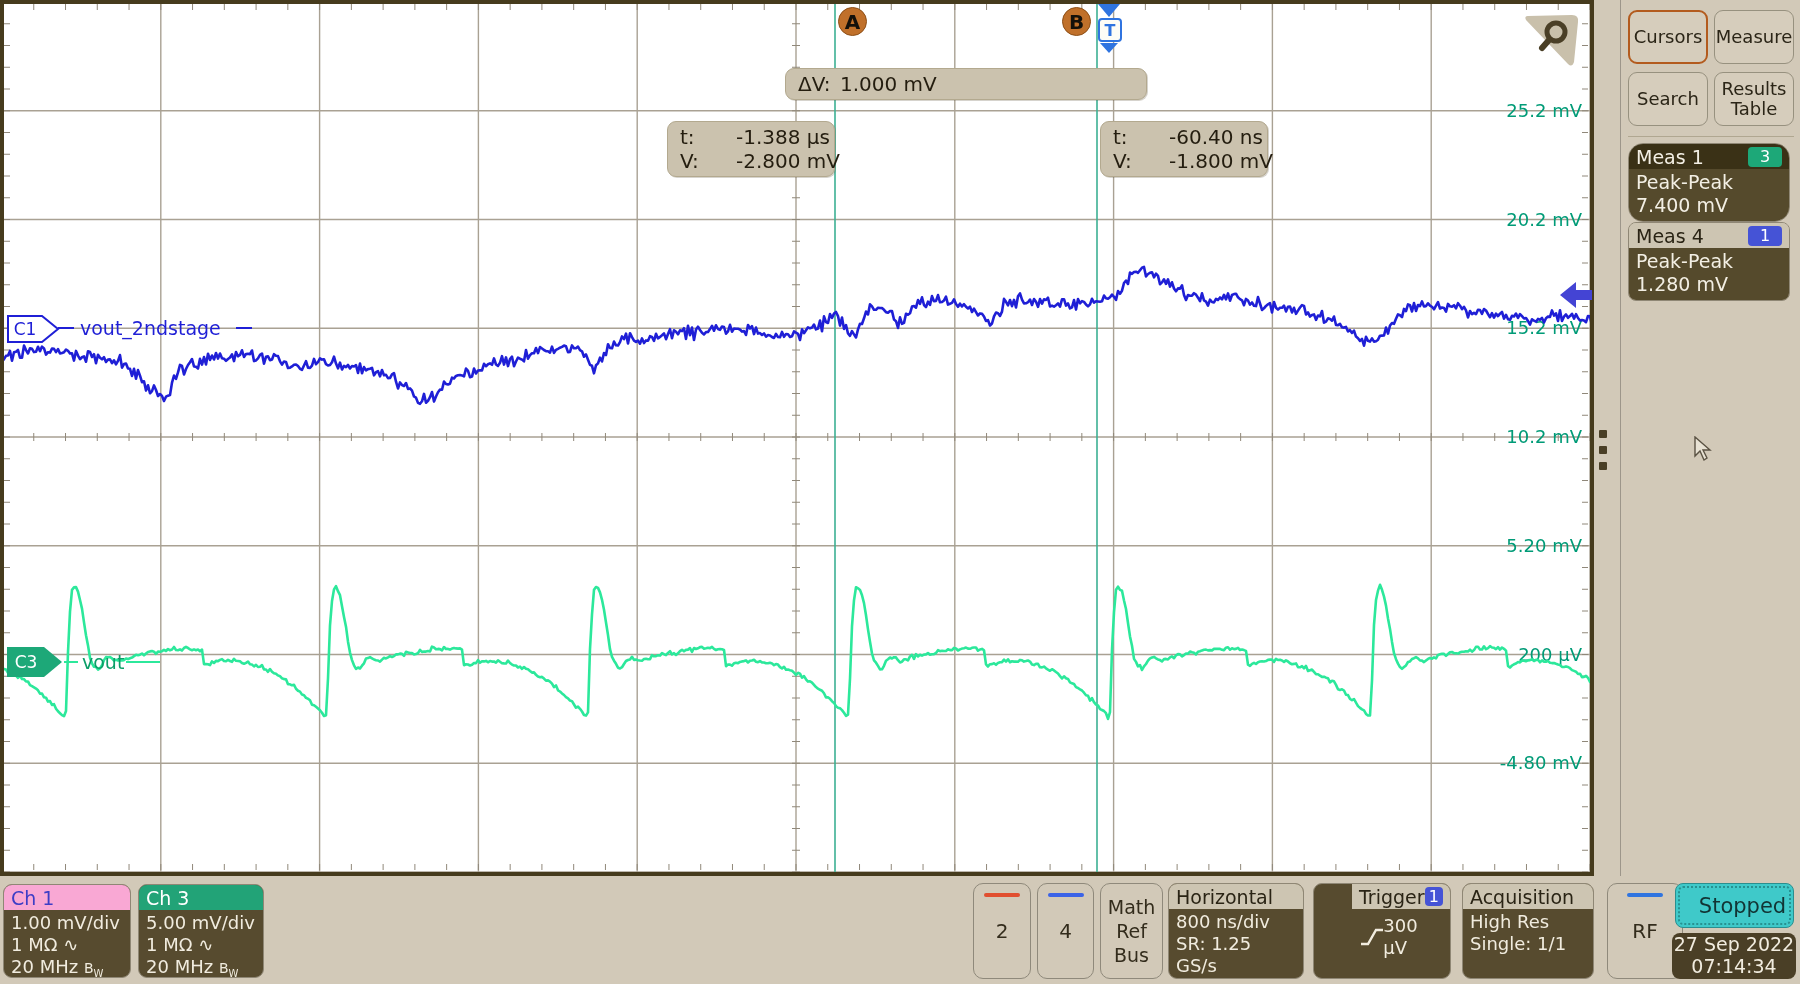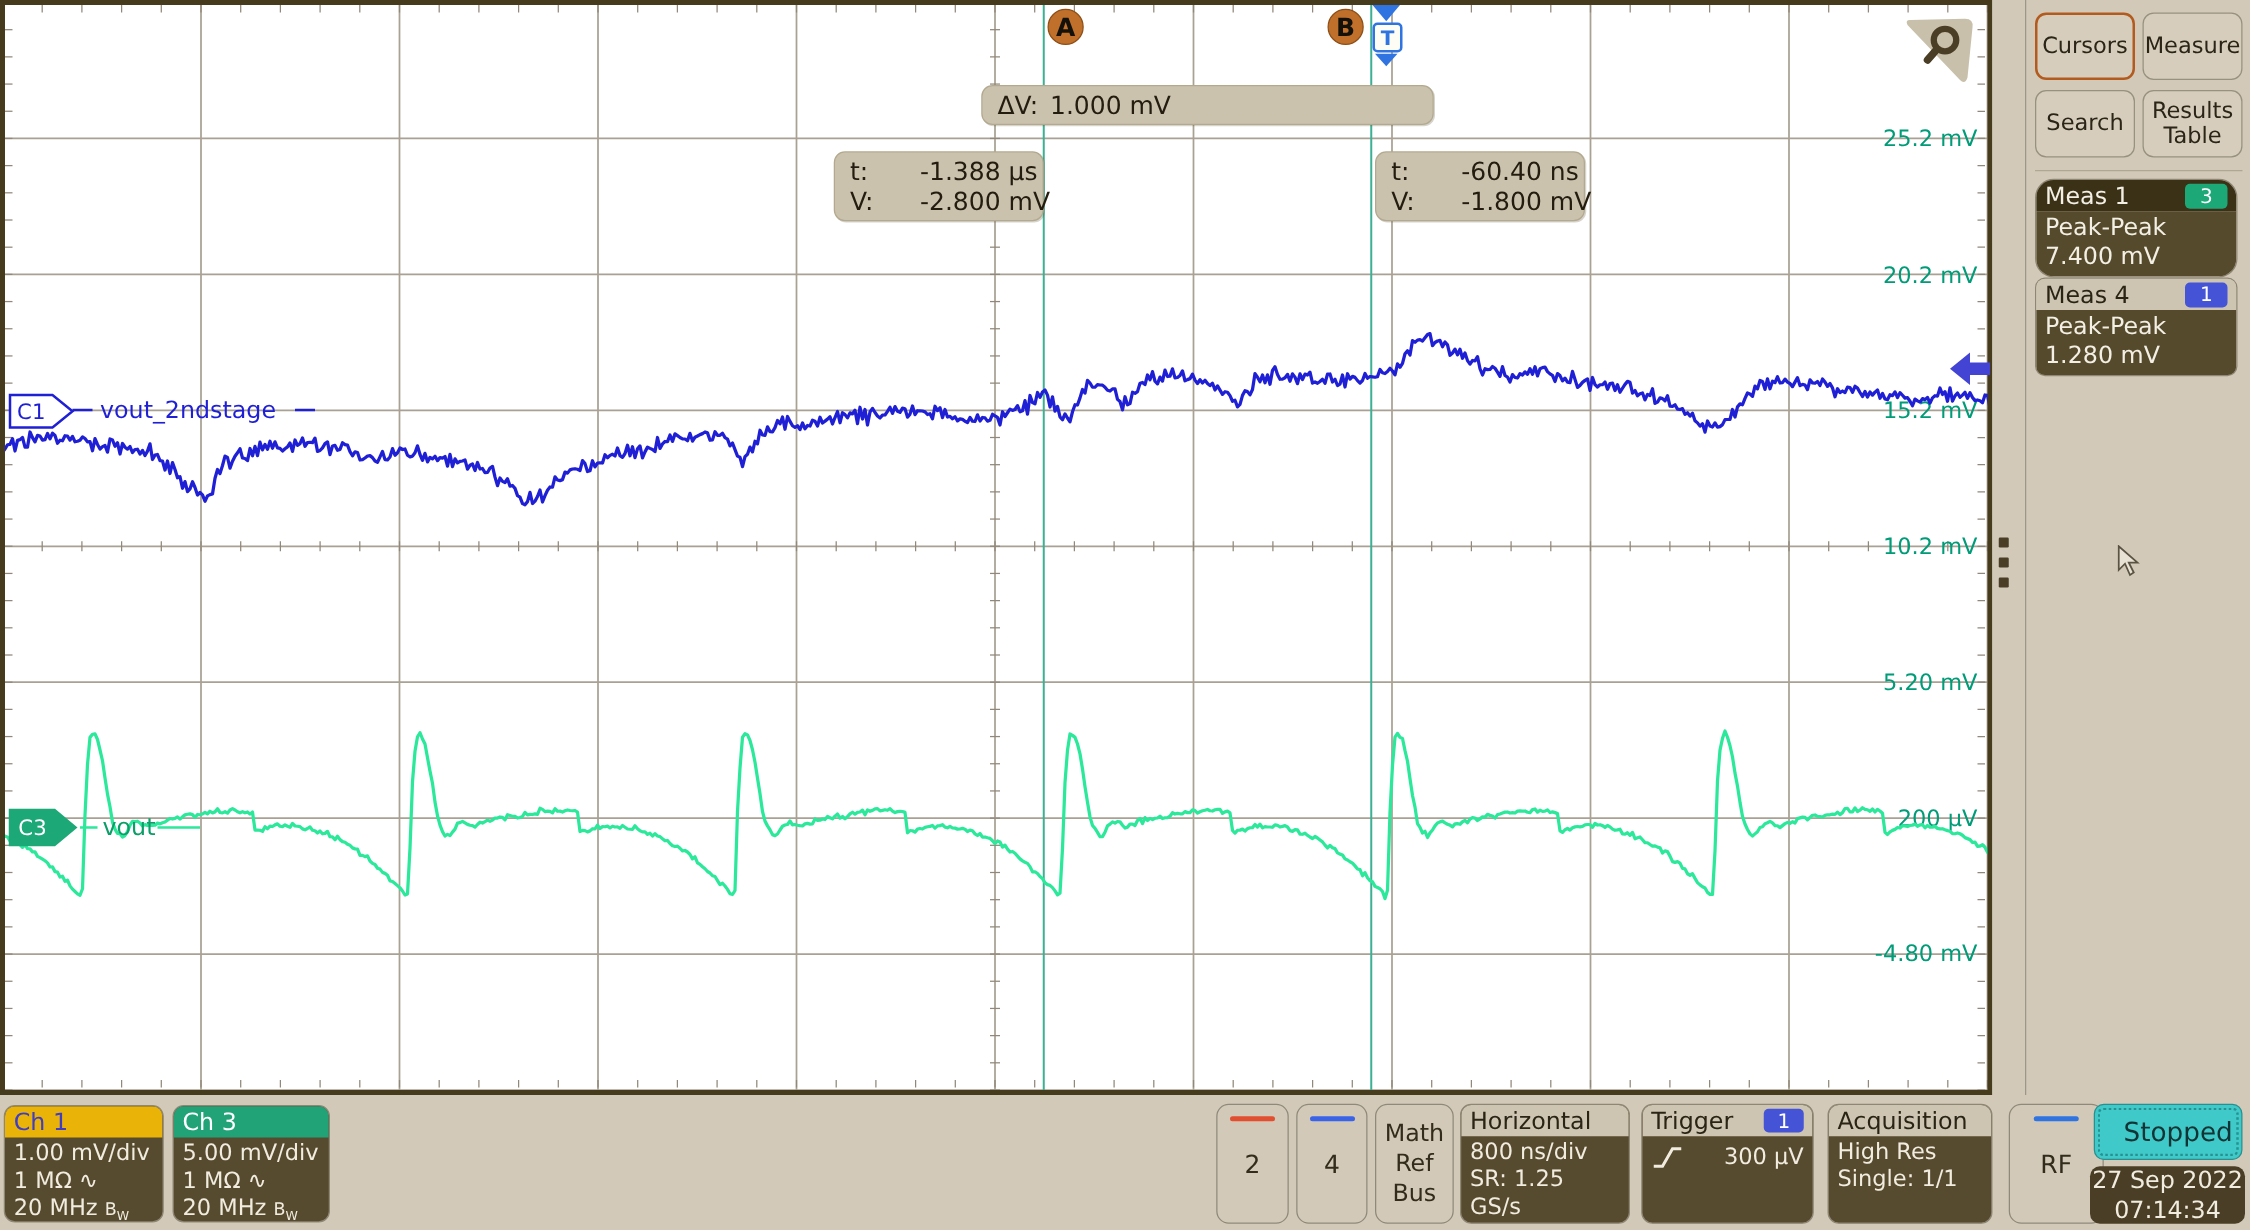--- a/index.html
+++ b/index.html
@@ -62,34 +62,34 @@
   #drag-dots { position:absolute; left:1599px; top:430px; width:10px; cursor:pointer; }
   #drag-dots i { display:block; width:8px; height:8px; background:#4a3f26; margin-bottom:8px; border-radius:1px; }
 
   
   #toolbar { position:absolute; left:0; top:876px; width:1800px; height:108px; background:#d2c9b8; }
   .badge { position:absolute; border-radius:9px; overflow:hidden; background:#574b2f;
            border:1px solid #8f8775; cursor:pointer; }
   .badge .hd { height:25px; display:flex; align-items:center; justify-content:space-between;
                padding:0 7px; font-size:19px; background:#cdc5b2; color:#2a2415; }
   .badge .bd { padding:2px 7px; color:#f1ecdf; font-size:18px; line-height:22px; }
-  .hd.ch1 { background:#eab308; color:#3d3dc6; }
+  .hd.ch1 { background:#f9a8d4; color:#3d3dc6; }
   .hd.ch3 { background:#22a377; color:#ffffff; }
   .bw { font-size:14px; } .bw sub { font-size:10px; }
   .tbtn { position:absolute; background:#d2c9b8; border:1.5px solid #8f897b; border-radius:10px;
           color:#332c1c; font-size:20px; display:flex; flex-direction:column; align-items:center;
           justify-content:center; cursor:pointer; line-height:24px; }
   .cline { position:absolute; top:9px; left:50%; transform:translateX(-50%); width:36px; height:4px; border-radius:2px; }
   #stopped-btn { position:absolute; left:1675px; top:883px; width:119px; height:45px; background:#3fc9c9;
                  border:1px solid #2a8f8f; border-radius:8px; color:#123434; font-size:21px;
                  display:flex; align-items:center; justify-content:center; cursor:pointer;
                  outline:2px dotted rgba(16,90,90,.5); outline-offset:-5px;padding-left:16px; }
   #datetime { position:absolute; left:1672px; top:933px; width:124px; height:46px; background:#4a3f26;
               border-radius:8px; color:#f1ecdf; font-size:19px; line-height:22px;
-              display:flex; flex-direction:column; align-items:center; justify-content:space-between; }
+              display:flex; flex-direction:column; align-items:center; justify-content:flex-start; }
 
   #mouse-pointer { position:absolute; left:1693px; top:436px; }
 </style>
 </head>
 <body>
 
 <div id="scope">
 
   <div id="plot-wrap">
     <svg id="graticule-svg" width="1594" height="876">
@@ -557,21 +557,21 @@
       <div class="hd">
           <span>Horizontal</span>
         </div>
       <div class="bd">
         <div>800 ns/div</div>
         <div>SR: 1.25 GS/s</div>
         <div>RL: 10 kpts</div>
       </div>
     </div>
 
-    <div class="badge" style="left:1313px; top:7px; width:138px; height:96px;">
+    <div class="badge" style="left:1313px; top:7px; width:138px; height:96px;padding-left:38px;">
       <div class="hd">
         <span>Trigger</span>
         <span class="mbadge" style="background:#4553d6; width:32px; height:19px;">1</span>
       </div>
       <div class="bd" style="display:flex; justify-content:space-between; align-items:center; padding-top:6px;">
         <svg width="26" height="22">
           <path d="M2,18 L9,18 L17,4 L24,4" fill="none" stroke="#f1ecdf" stroke-width="2.4"></path>
         </svg>
         <span>300 µV</span>
       </div>

